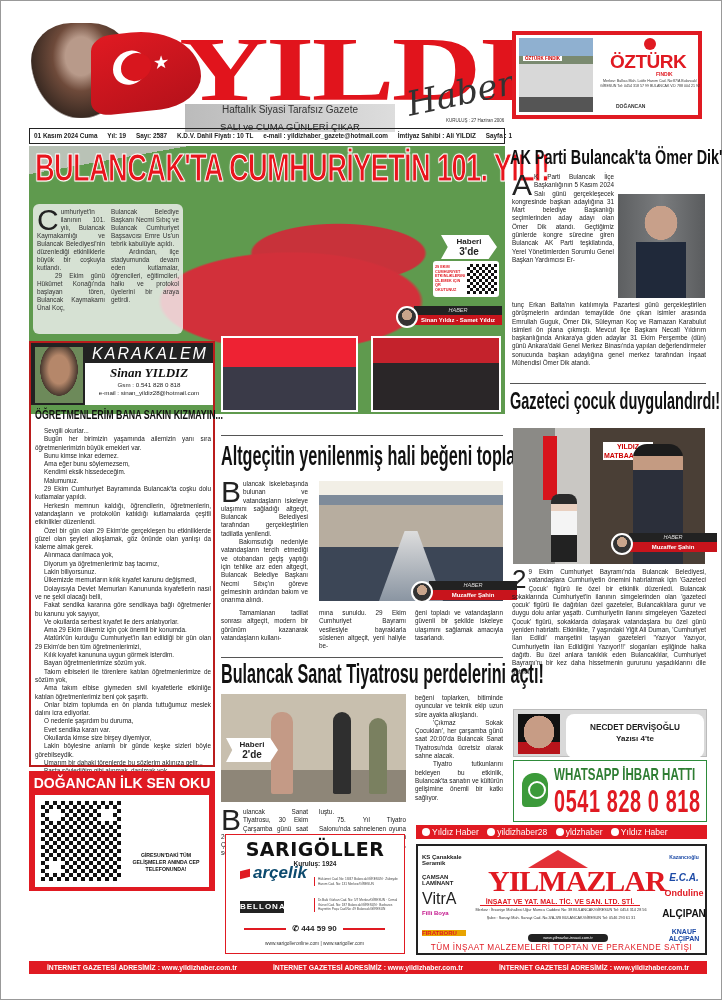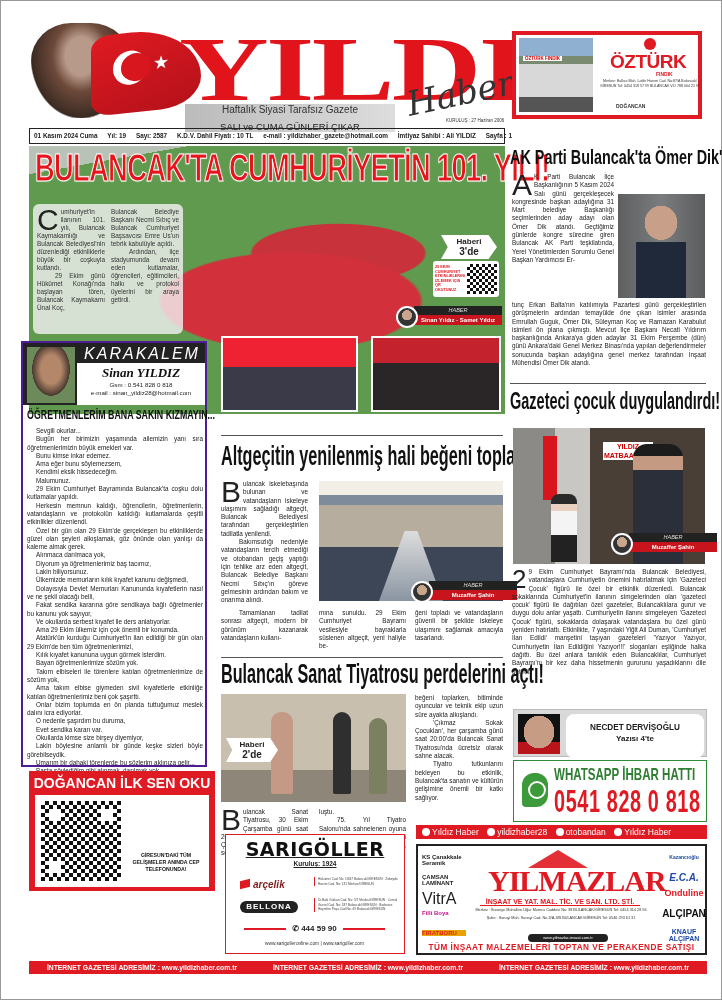--- a/index.html
+++ b/index.html
@@ -46,21 +46,21 @@
   .qrbox .qrt { position: absolute; left: 2px; top: 4px; width: 28px; font-size: 3.8px; line-height: 4.6px; color: #e01a22; font-weight: 700; }
   .qrbox .qr { position: absolute; left: 34px; top: 3px; width: 30px; height: 30px; background: repeating-conic-gradient(#111 0 25%, #fff 0 50%) 0 0/6px 6px; }
   .credit1 { left: 395px; top: 305px; width: 105px; height: 22px; }
   .credit .lbl { position:absolute; left:18px; top:0; width: 88px; height: 9px; background: #222; color: #ddd; font-size: 5.5px; font-style: italic; text-align: center; line-height: 9px; }
   .credit .nm { position:absolute; left:18px; top:9px; width: 88px; height: 10px; background: #c8141c; color: #fff; font-size: 6px; font-weight: 700; text-align: center; line-height: 10px; }
   .credit .av { position:absolute; left:0; top:0; width: 22px; height: 22px; border-radius: 50%; background: radial-gradient(circle at 50% 40%, #c9a58c 0 35%, #333 37%); border: 2px solid #fff; }
   .inset1 { left: 220px; top: 335px; width: 137px; height: 76px; border: 2px solid #fff; background: linear-gradient(#e23 0 40%, #3a3a48 40% 100%); }
   .inset2 { left: 370px; top: 335px; width: 130px; height: 76px; border: 2px solid #fff; background: linear-gradient(#c4222c 0 35%, #2a2628 35% 100%); }
 
   
-  .kara { left: 20px; top: 340px; width: 186px; height: 426px; border: 2px solid #4c1d95; }
+  .kara { left: 28px; top: 340px; width: 186px; height: 426px; border: 2px solid #b91c1c; }
   .kara .head { position: absolute; left: 0; top: 0; width: 182px; height: 62px; background: #222; }
   .kara .photo { position: absolute; left: 4px; top: 4px; width: 48px; height: 56px; background: radial-gradient(ellipse at 50% 40%, #b5876a 0 30%, #4a3a30 55%, #6d8a5a 56%); }
   .kara .title { position: absolute; left: 58px; top: 2px; width: 122px; text-align: center; font-size: 16px; color: #fff; font-style: italic; letter-spacing: 2px; }
   .kara .whitebox { position: absolute; left: 54px; top: 20px; width: 128px; height: 42px; background: #fff; text-align: center; }
   .kara .author { font-family: "Liberation Serif", serif; font-weight: 700; font-style: italic; font-size: 13px; color: #111; margin-top: 2px; }
   .kara .contact { font-size: 6.2px; line-height: 8px; color: #222; }
   .kara .arttitle { position: absolute; left: 4px; top: 64px; font-size: 13px; font-weight: 700; color: #111; transform: scaleX(0.68); transform-origin: left top; white-space: nowrap; }
   .kara .body { position: absolute; left: 4px; top: 84px; width: 176px; font-size: 6.35px; line-height: 8.3px; color: #222; text-align: justify; }
   .kara .body p { text-indent: 9px; }
 
@@ -96,26 +96,26 @@
   .tiy-photo .p1 { position:absolute; left: 50px; top: 18px; width: 22px; height: 82px; background: #c49a86; border-radius: 10px 10px 2px 2px; }
   .tiy-photo .p2 { position:absolute; left: 112px; top: 18px; width: 18px; height: 82px; background: #2f2f2f; border-radius: 10px 10px 2px 2px; }
   .tiy-photo .p3 { position:absolute; left: 148px; top: 24px; width: 18px; height: 76px; background: #7a8060; border-radius: 10px 10px 2px 2px; }
   .haberi2 { left: 225px; top: 737px; width: 52px; height: 24px; background: #fff; clip-path: polygon(0 0, 85% 0, 100% 50%, 85% 100%, 0 100%, 12% 50%); text-align: center; font-weight: 700; font-size: 8px; line-height: 10px; padding-top: 2px; color: #222; }
   .tiy-col1 { left: 220px; top: 807px; width: 87px; font-size: 6.35px; line-height: 8.3px; text-align: justify; color: #222; }
   .tiy-col2 { left: 318px; top: 807px; width: 87px; font-size: 6.35px; line-height: 8.3px; text-align: justify; color: #222; }
   .tiy-col3 { left: 414px; top: 693px; width: 88px; font-size: 6.35px; line-height: 8.3px; text-align: justify; color: #222; }
   .drop2 { float: left; font-size: 30px; line-height: 24px; margin-right: 2px; color: #222; }
 
   
-  .sari { left: 224px; top: 833px; width: 180px; height: 120px; border: 1.5px solid #e01a22; background: #fff; text-align: center; text-decoration: underline; }
+  .sari { left: 224px; top: 833px; width: 180px; height: 120px; border: 1.5px solid #e01a22; background: #fff; text-align: center; }
   .sari .nm { font-family: "DejaVu Sans", sans-serif; font-weight: 700; font-size: 19px; letter-spacing: 0.5px; margin-top: 3px; color: #111; }
   .sari .kur { font-size: 6.5px; font-weight: 700; }
-  .sari .arc { position: absolute; left: 14px; top: 44px; font-size: 10px; font-style: italic; font-weight: 700; color: #7f1d1d; }
+  .sari .arc { position: absolute; left: 14px; top: 28px; font-size: 17px; font-style: italic; font-weight: 700; color: #0c4a6e; }
   .sari .arc::before { content:""; display:inline-block; width: 10px; height: 8px; background: #e01a22; margin-right: 3px; transform: skewY(-15deg); }
-  .sari .bel { position: absolute; left: 14px; top: 66px; width: 58px; height: 12px; background: #222; color: #fff; font-size: 8px; line-height: 12px; font-weight: 700; letter-spacing: 1px; border-radius: 6px; }
+  .sari .bel { position: absolute; left: 14px; top: 66px; width: 44px; height: 12px; background: #222; color: #fff; font-size: 8px; line-height: 12px; font-weight: 700; letter-spacing: 1px; }
   .sari .addr1 { position: absolute; left: 88px; top: 42px; width: 88px; font-size: 3.2px; line-height: 4.5px; text-align: left; color: #444; border-left: 1px solid #e01a22; padding-left: 3px; }
   .sari .addr2 { position: absolute; left: 88px; top: 63px; width: 88px; font-size: 3.2px; line-height: 4.5px; text-align: left; color: #444; border-left: 1px solid #e01a22; padding-left: 3px; }
   .sari .phone { position: absolute; left: 0; top: 89px; width: 177px; font-size: 8px; font-weight: 700; }
   .sari .phone::before, .sari .phone::after { content:""; display:inline-block; width: 42px; height: 2px; background: #e01a22; vertical-align: middle; margin: 0 6px; }
   .sari .web { position: absolute; left: 0; top: 106px; width: 177px; font-size: 4.8px; color: #333; }
 
   
   .ak-title { left: 509px; top: 145px; font-size: 20px; transform: scaleX(0.72); }
   .ak-text1 { left: 511px; top: 172px; width: 102px; font-size: 6.35px; line-height: 8.3px; text-align: justify; color: #222; }
   .ak-photo { left: 617px; top: 193px; width: 87px; height: 104px; background: linear-gradient(90deg, #5d5f61, #7a7c7e 50%, #5a5c5e); }
@@ -145,21 +145,21 @@
   .social { left: 415px; top: 824px; width: 291px; height: 14px; background: #e01a22; color: #fff; font-size: 8.5px; line-height: 14px; padding-left: 6px; white-space: nowrap; }
   .social span { margin-right: 6px; }
   .social .ico { display: inline-block; width: 8px; height: 8px; border-radius: 50%; background: #fff; margin-right: 2px; vertical-align: -1px; }
   .yilm { left: 415px; top: 843px; width: 291px; height: 111px; border: 2px solid #222; background: #fff; }
   .yilm .l { position:absolute; left: 4px; width: 44px; font-size: 6px; font-weight: 700; color: #222; }
   .yilm .name { position:absolute; left: 70px; top: 18px; font-family: "Liberation Serif", serif; font-weight: 700; font-size: 30px; color: #e01a22; letter-spacing: -1px; }
   .yilm .roof { position:absolute; left: 110px; top: 4px; width: 60px; height: 18px; border-top: 4px solid #e01a22; clip-path: polygon(50% 0, 100% 100%, 0 100%); background: #e01a22; opacity: 0.9; }
   .yilm .sub { position:absolute; left: 62px; top: 52px; width: 160px; font-size: 7px; font-weight: 700; color: #e01a22; text-align: center; border-bottom: 1px solid #e01a22; }
   .yilm .addr { position:absolute; left: 50px; top: 62px; width: 186px; font-size: 3.8px; line-height: 5px; text-align: center; color: #333; }
   .yilm .web { position:absolute; left: 110px; top: 88px; width: 80px; height: 8px; background: #222; color: #fff; font-size: 4px; line-height: 8px; text-align: center; border-radius: 4px; }
-  .yilm .foot { position:absolute; left: 0; top: 97px; width: 287px; text-align: center; font-size: 8.2px; font-weight: 700; color: #e01a22; letter-spacing: 0.5px; }
+  .yilm .foot { position:absolute; left: 0; top: 97px; width: 287px; text-align: center; font-size: 8.2px; font-weight: 400; color: #e01a22; letter-spacing: 0.5px; }
   .yilm .r { position:absolute; left: 244px; width: 44px; font-size: 7px; font-weight: 700; text-align: center; }
 
   .footbar { left: 28px; top: 960px; width: 678px; height: 13px; background: #e01a22; color: #fff; font-size: 6.8px; font-weight: 700; line-height: 13px; display: flex; justify-content: space-around; }
 </style>
 </head>
 <body>
 
 <div class="page">
 
   <div class="abs atat"></div>
@@ -361,21 +361,21 @@
 
   <div class="abs whats">
     <div class="ic"></div>
     <div class="t1">WHATSAPP İHBAR HATTI</div>
     <div class="t2">0541 828 0 818</div>
   </div>
 
   <div class="abs social">
     <span><i class="ico"></i><b style="font-weight:400">Yıldız Haber</b></span>
     <span><i class="ico"></i><b style="font-weight:400">yildizhaber28</b></span>
-    <span><i class="ico"></i><b style="font-weight:400">otobandan</b></span>
+    <span><i class="ico"></i><b style="font-weight:400">yldzhaber</b></span>
     <span><i class="ico"></i><b style="font-weight:400">Yıldız Haber</b></span>
   </div>
 
   <div class="abs yilm">
     <div class="l" style="top:8px">KS Çanakkale Seramik</div>
     <div class="l" style="top:28px">ÇAMSAN LAMİNANT</div>
     <div class="l" style="top:44px;font-size:16px;font-weight:400">VitrA</div>
     <div class="l" style="top:64px;color:#c3158c">Filli Boya</div>
     <div class="l" style="top:84px;background:#e8a400;color:#e01a22">FIRATBORU</div>
     <div class="roof"></div>

